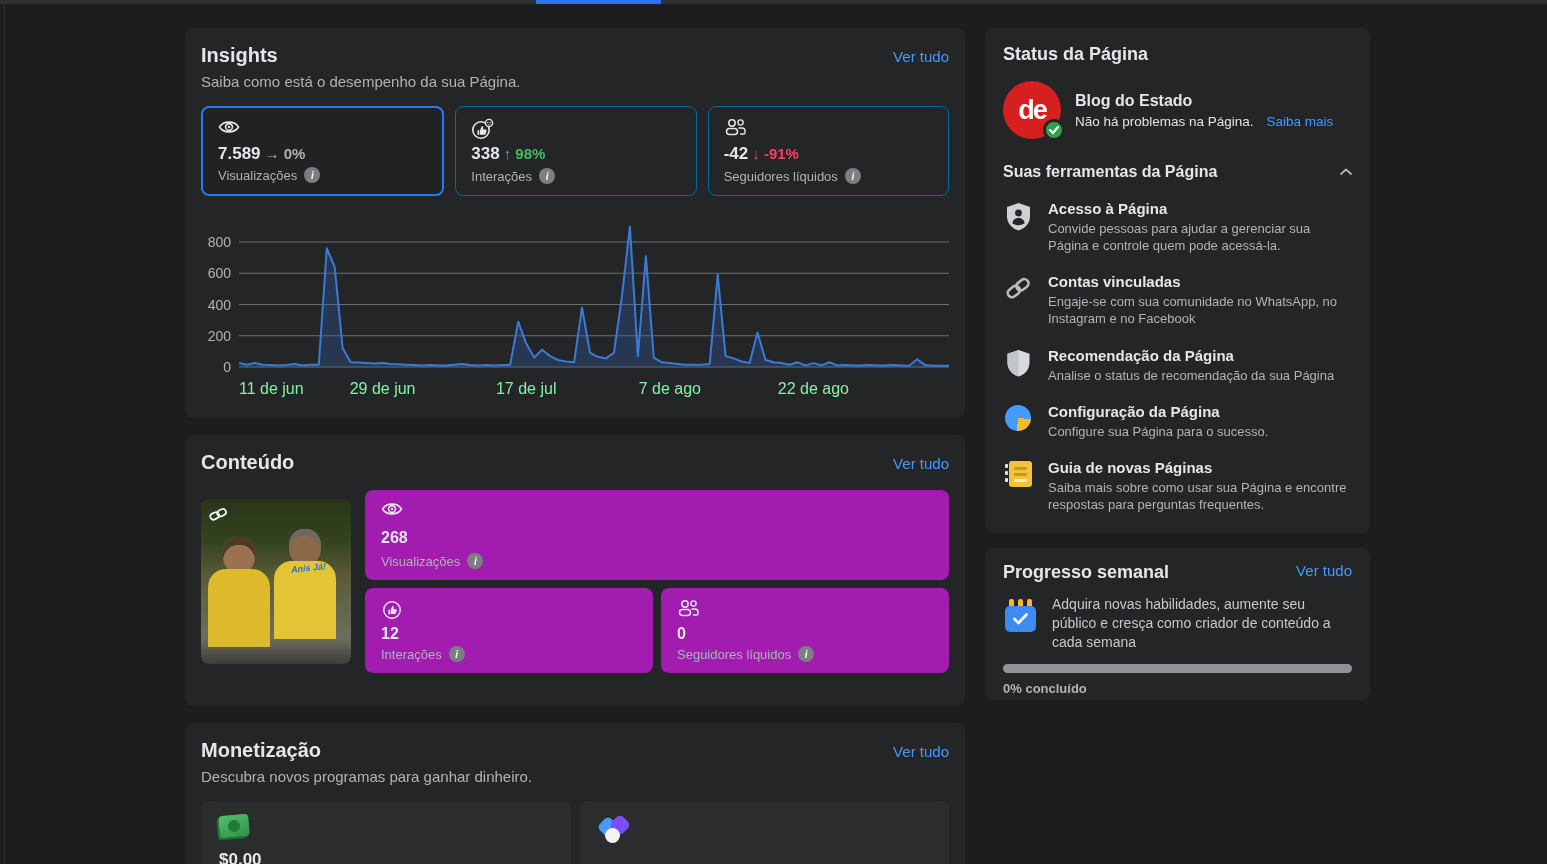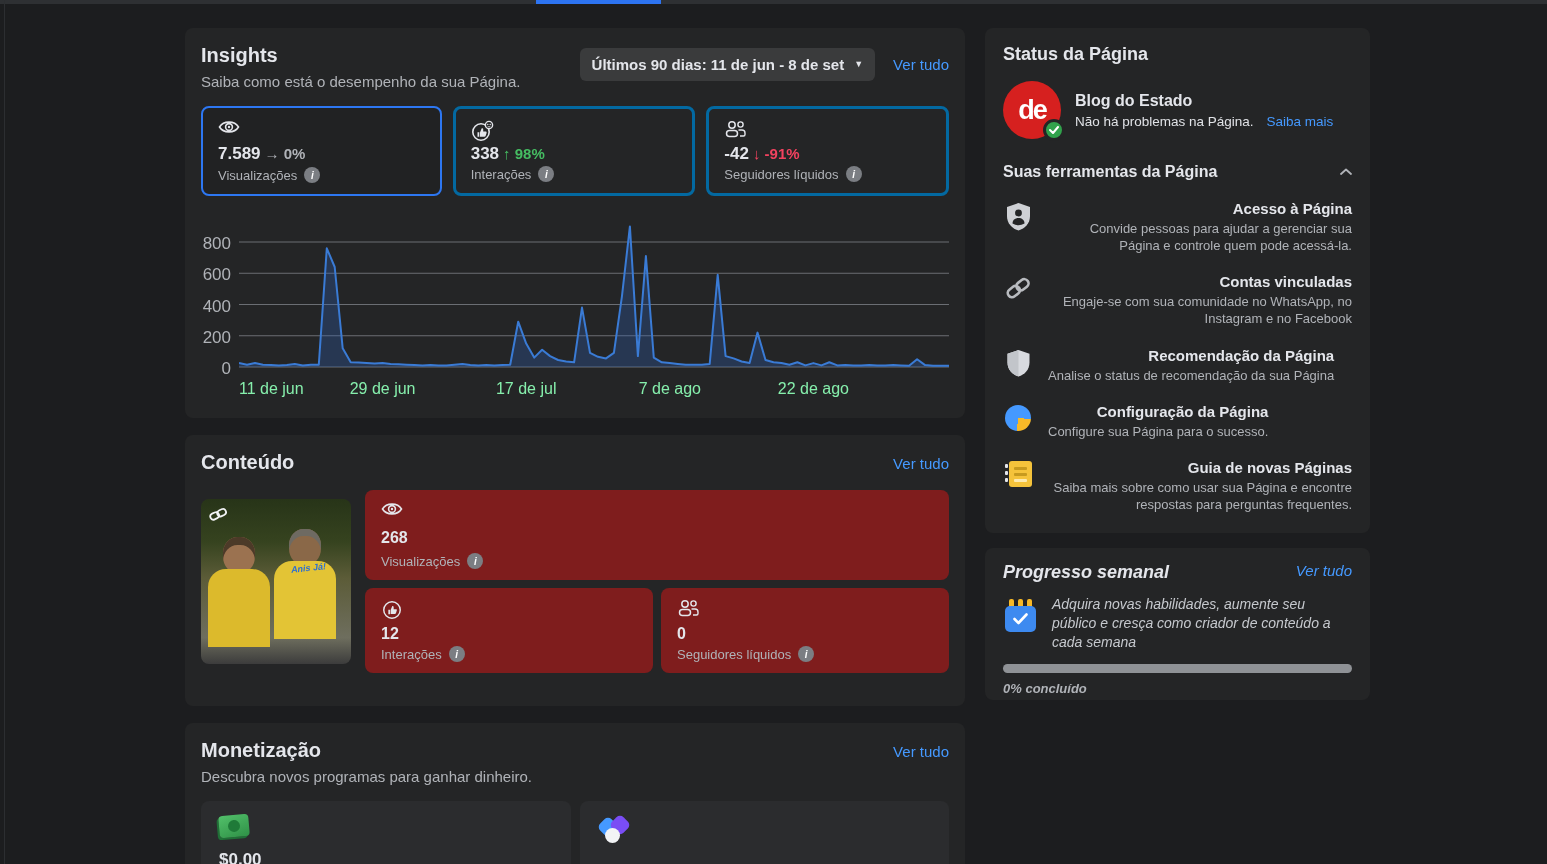--- a/index.html
+++ b/index.html
@@ -23,56 +23,56 @@
   .link{color:#4599ff;font-size:15px;font-weight:400;}
   .card-head{display:flex;justify-content:space-between;align-items:flex-start;}
   .head-right{display:flex;align-items:center;gap:18px;margin-top:4px;}
 
   .date-pill{background:#3a3b3c;border-radius:6px;padding:8px 12px;font-size:15px;
     font-weight:700;color:#e4e6eb;display:flex;align-items:center;gap:10px;}
   .caret{font-size:9px;line-height:1;color:#e4e6eb;}
 
   
   .stats-row{display:flex;gap:11px;margin-top:16px;}
-  .stat-card{flex:1;height:90px;border:3px solid #0369a1;border-radius:8px;padding:11px 15px;
+  .stat-card{flex:1;height:90px;border:1px solid #0369a1;border-radius:8px;padding:11px 15px;
     background:#242526;display:flex;flex-direction:column;justify-content:space-between;}
   .stat-card.selected{border:2px solid #2d77f2;background:#212223;}
   .stat-icon{height:22px;display:block;}
   .stat-value{font-size:17px;font-weight:700;color:#e4e6eb;}
   .stat-value .trend{font-size:15px;font-weight:600;margin-left:4px;}
   .stat-label{font-size:13px;color:#b0b3b8;display:flex;align-items:center;gap:7px;}
   .info{width:16px;height:16px;border-radius:50%;background:#7b7e83;display:inline-flex;
     align-items:center;justify-content:center;flex:0 0 auto;}
   .info::after{content:"i";color:#fff;font-size:10px;font-weight:700;font-style:italic;}
 
   
   .chart{display:flex;margin-top:26px;}
   .y-axis{width:38px;position:relative;height:146px;flex:0 0 38px;}
-  .ytick{position:absolute;right:8px;font-size:17px;color:#b0b3b8;}
+  .ytick{position:absolute;right:8px;font-size:14px;color:#b0b3b8;}
   .plot{flex:1;position:relative;height:146px;}
   .x-labels{margin-left:38px;position:relative;height:28px;}
   .xtick{position:absolute;top:12px;font-size:16px;color:#86efac;white-space:nowrap;}
 
   
   .content-row{display:flex;gap:14px;margin-top:16px;align-items:center;}
   .thumb{width:150px;height:165px;border-radius:8px;position:relative;overflow:hidden;flex:0 0 150px;
     background:linear-gradient(180deg,#273418 0%,#36431f 26%,#5c5c38 48%,#6e6e5e 84%,#3c3c3c 100%);}
   .person{position:absolute;}
   .head{width:32px;height:36px;border-radius:45%;background:#9b7250;
     box-shadow:inset 0 8px 0 #4c3a28;}
   .p2 .head{background:#8a6848;box-shadow:inset 0 7px 0 #6e6a62;}
   .shirt{width:62px;height:78px;border-radius:18px 18px 0 0;background:#dcba2c;margin-top:-4px;margin-left:-15px;}
   .p2 .shirt{background:#e3c435;}
   .p1{left:22px;top:38px;}
   .p2{left:88px;top:30px;}
   .shirt-text{position:absolute;left:2px;top:34px;color:#2d6fd0;font-size:9px;font-weight:700;
     font-style:italic;white-space:nowrap;transform:rotate(-6deg);}
   .thumb-link{position:absolute;left:8px;top:8px;}
   .content-stats{flex:1;display:flex;flex-direction:column;gap:8px;}
-  .cell{background:#7f1d1d;border-radius:8px;padding:11px 16px;display:flex;flex-direction:column;justify-content:space-between;}
+  .cell{background:#a21caf;border-radius:8px;padding:11px 16px;display:flex;flex-direction:column;justify-content:space-between;}
   .cell-big{height:90px;}
   .cell-row{display:flex;gap:8px;}
   .cell-row .cell{flex:1;height:85px;}
   .cell .stat-value{font-size:16px;}
 
   
   .money-row{display:flex;gap:9px;margin-top:16px;}
   .money-panel{flex:1;background:#2b2c2e;border-radius:8px;padding:14px 18px;height:120px;}
   .money-value{font-size:17px;font-weight:700;margin-top:13px;color:#e4e6eb;}
   .bill-icon{width:30px;height:22px;border-radius:4px;transform:rotate(-5deg);
@@ -89,21 +89,21 @@
   .avatar-wrap{position:relative;width:58px;height:58px;flex:0 0 58px;}
   .avatar{width:58px;height:58px;border-radius:50%;background:#d6201f;display:flex;align-items:center;
     justify-content:center;font-weight:800;font-size:27px;color:#fff;letter-spacing:-2px;}
   .badge{position:absolute;right:-4px;bottom:-2px;width:22px;height:22px;border-radius:50%;
     background:#31a24c;border:3px solid #242526;display:flex;align-items:center;justify-content:center;}
   .page-name{font-size:16px;font-weight:700;color:#e4e6eb;}
   .page-status{font-size:13.5px;color:#e0e2e6;margin-top:4px;}
   .page-status .link{font-size:13.5px;margin-left:9px;}
   .tools-head{display:flex;justify-content:space-between;align-items:center;margin-top:24px;}
   .tools-head h4{margin:0;font-size:16px;font-weight:700;color:#e4e6eb;}
-  .tool{display:flex;gap:15px;margin-top:19px;cursor:pointer;text-align:right;}
+  .tool{display:flex;gap:15px;margin-top:19px;cursor:pointer;}
   .tool-icon{width:30px;flex:0 0 30px;display:flex;justify-content:center;padding-top:2px;}
   .tool-title{font-size:15px;font-weight:600;color:#e4e6eb;}
   .tool-desc{font-size:13px;color:#b0b3b8;line-height:1.32;margin-top:3px;}
   .pie-icon{width:26px;height:26px;border-radius:50%;
     background:conic-gradient(#4599ff 0 95deg,#f7b928 95deg 185deg,#4599ff 185deg 360deg);}
   .book-icon{width:23px;height:26px;background:#f5c33b;border-radius:3px;position:relative;margin-left:4px;}
   .book-icon::before{content:"";position:absolute;left:-4px;top:3px;width:3px;height:4px;background:#e4e6eb;
     box-shadow:0 7px 0 #e4e6eb,0 14px 0 #e4e6eb;border-radius:1px;}
   .book-icon::after{content:"";position:absolute;left:5px;top:6px;width:13px;height:3px;background:#c79a1f;
     box-shadow:0 6px 0 #c79a1f,0 12px 0 #fdeab0;border-radius:1px;}
@@ -131,24 +131,20 @@
 
 <main class="main-col">
 
   <section class="card" style="top:28px;height:390px;">
     <div class="card-head">
       <div>
         <h2>Insights</h2>
         <p class="sub">Saiba como está o desempenho da sua Página.</p>
       </div>
       <div class="head-right">
-        <button class="date-pill">
-          <span>Últimos 90 dias: 11 de jun - 8 de set</span>
-          <span class="caret">▼</span>
-        </button>
         <a class="link">Ver tudo</a>
       </div>
     </div>
 
     <div class="stats-row">
       <button class="stat-card selected">
         <span class="stat-icon">
           <svg width="22" height="16" viewBox="0 0 22 16">
               <path d="M1.5 8 C5.5 1.5 16.5 1.5 20.5 8 C16.5 14.5 5.5 14.5 1.5 8 Z" fill="none" stroke="#e4e6eb" stroke-width="1.6"></path>
               <circle cx="11" cy="8" r="3.4" fill="none" stroke="#e4e6eb" stroke-width="1.6"></circle>
@@ -413,21 +409,21 @@
       <span class="tool-icon">
           <span class="book-icon"></span>
         </span>
       <div class="tool-text">
         <div class="tool-title">Guia de novas Páginas</div>
         <div class="tool-desc">Saiba mais sobre como usar sua Página e encontre respostas para perguntas frequentes.</div>
       </div>
     </div>
   </section>
 
-  <section class="card" style="top:548px;height:152px;padding:14px 18px;font-style:italic;">
+  <section class="card" style="top:548px;height:152px;padding:14px 18px;">
     <div class="card-head">
       <h3>Progresso semanal</h3>
       <a class="link">Ver tudo</a>
     </div>
     <div class="progress-row">
       <div class="cal-icon">
         <span class="cal-pin" style="left:6px;"></span>
           <span class="cal-pin" style="left:15px;"></span>
           <span class="cal-pin" style="left:24px;"></span>
         <div class="cal-body">

